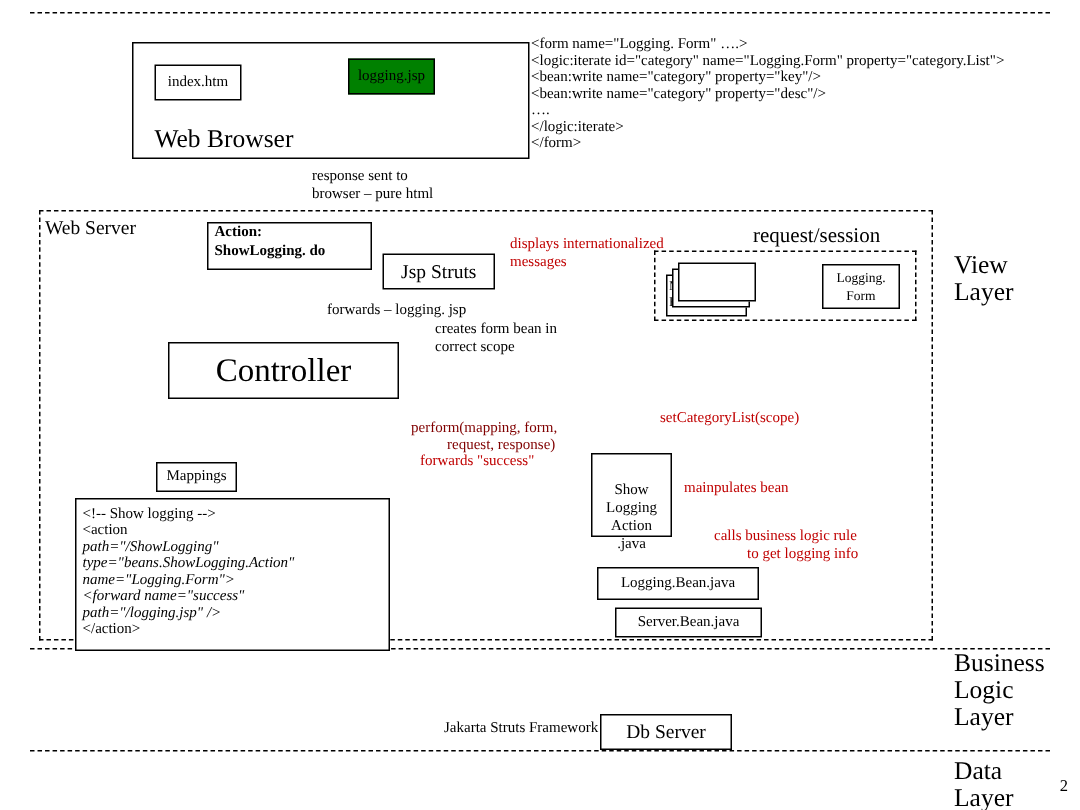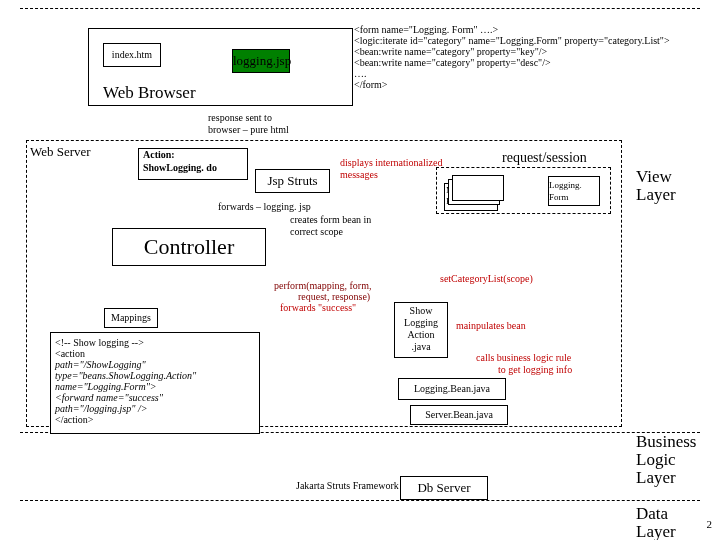--- a/index.html
+++ b/index.html
@@ -16,30 +16,31 @@
 </style>
 </head>
 <body>
 
 <div class="dash" style="left:20px;top:8px;width:680px"></div>
 <div class="dash" style="left:20px;top:432px;width:680px"></div>
 <div class="dash" style="left:20px;top:500px;width:680px"></div>
 
 <div class="box" style="left:88px;top:28px;width:263px;height:76px">
   <div class="box" style="left:14px;top:14px;width:56px;height:22px;text-align:center;line-height:22px"><span>index.htm</span></div>
-  <div class="box green" style="left:143px;top:20px;width:56px;height:22px;line-height:22px;font-size:13px"><span>logging.jsp</span></div>
+  <div class="box green" style="left:143px;top:10px;width:56px;height:22px;text-align:center;line-height:22px;font-size:10px"><span>logging.jsp</span></div>
   <div class="txt big" style="left:14px;top:54px">Web Browser</div>
 </div>
 
 <div class="txt code" style="left:354px;top:24px;line-height:11px">
 <div>&lt;form name="Logging. Form" ….&gt;</div>
 <div>  &lt;logic:iterate id="category" name="Logging.Form" property="category.List"&gt;</div>
 <div>    &lt;bean:write name="category" property="key"/&gt;</div>
 <div>    &lt;bean:write name="category" property="desc"/&gt;</div>
 <div>    ….</div>
+<div>  &lt;/logic:iterate&gt;</div>
 <div>&lt;/form&gt;</div>
 </div>
 
 <div class="txt" style="left:208px;top:112px">response sent to</div>
 <div class="txt" style="left:208px;top:124px">browser – pure html</div>
 
 <div class="dashbox" style="left:26px;top:140px;width:594px;height:285px"></div>
 <div class="txt" style="left:30px;top:144px;font-size:13px">Web Server</div>
 
 <div class="box" style="left:138px;top:148px;width:108px;height:30px">
@@ -54,21 +55,21 @@
 
 <div class="txt" style="left:502px;top:150px;font-size:14px">request/session</div>
 
 <div class="dashbox" style="left:436px;top:167px;width:173px;height:45px"></div>
 <div class="box" style="left:444px;top:183px;width:50px;height:24px;font-size:9px;line-height:11px;padding:1px">
     <div>Messages</div>
     <div>Resources</div>
   </div>
 <div class="box" style="left:448px;top:179px;width:50px;height:24px"></div>
 <div class="box" style="left:452px;top:175px;width:50px;height:24px"></div>
-<div class="box" style="left:548px;top:176px;width:50px;height:28px;font-size:9px;line-height:12px;text-align:left">
+<div class="box" style="left:548px;top:176px;width:50px;height:28px;font-size:9px;line-height:12px;text-align:center">
     <div style="margin-top:2px">Logging.</div>
     <div>Form</div>
   </div>
 
 <div class="txt big" style="left:636px;top:167px">View</div>
 <div class="txt big" style="left:636px;top:185px">Layer</div>
 
 <div class="txt" style="left:218px;top:201px">forwards – logging. jsp</div>
 <div class="txt" style="left:290px;top:214px">creates form bean in</div>
 <div class="txt" style="left:290px;top:226px">correct scope</div>
@@ -76,21 +77,21 @@
 <div class="box" style="left:112px;top:228px;width:152px;height:36px;text-align:center;line-height:36px;font-size:22px"><span>Controller</span></div>
 
 <div class="txt navred" style="left:440px;top:273px">setCategoryList(scope)</div>
 <div class="txt maroon" style="left:274px;top:280px">perform(mapping, form,</div>
 <div class="txt maroon" style="left:298px;top:291px">request, response)</div>
 <div class="txt navred" style="left:280px;top:302px">forwards "success"</div>
 
 <div class="box" style="left:104px;top:308px;width:52px;height:18px;text-align:center;line-height:18px;font-size:10px"><span>Mappings</span></div>
 
 <div class="box" style="left:394px;top:302px;width:52px;height:54px;text-align:center;font-size:10px;line-height:12px">
-<div style="margin-top:2px">Show</div>
+<div style="margin-top:18px">Show</div>
 <div>Logging</div>
 <div>Action</div>
 <div>.java</div>
 </div>
 <div class="txt navred" style="left:456px;top:320px">mainpulates bean</div>
 <div class="txt navred" style="left:476px;top:352px">calls business logic rule</div>
 <div class="txt navred" style="left:498px;top:364px">to get logging info</div>
 
 <div class="box" style="left:50px;top:332px;width:200px;height:92px;padding:4px">
 <div class="code" style="line-height:11px">

